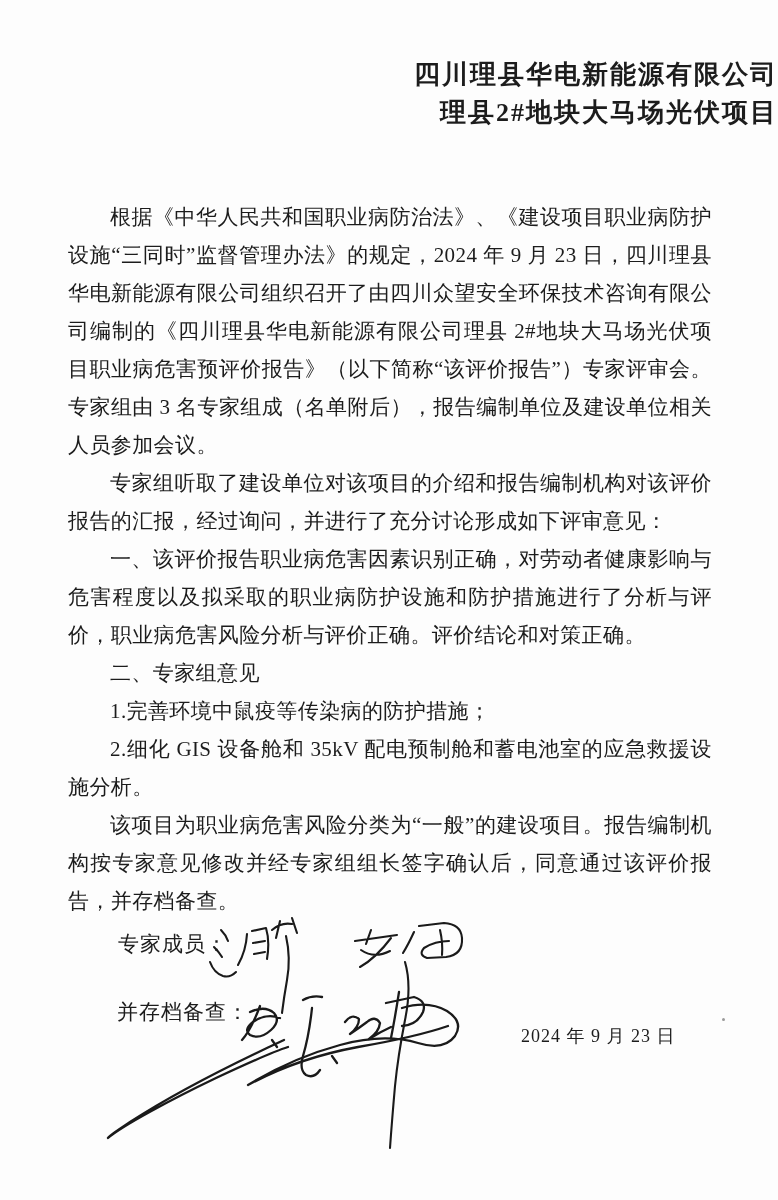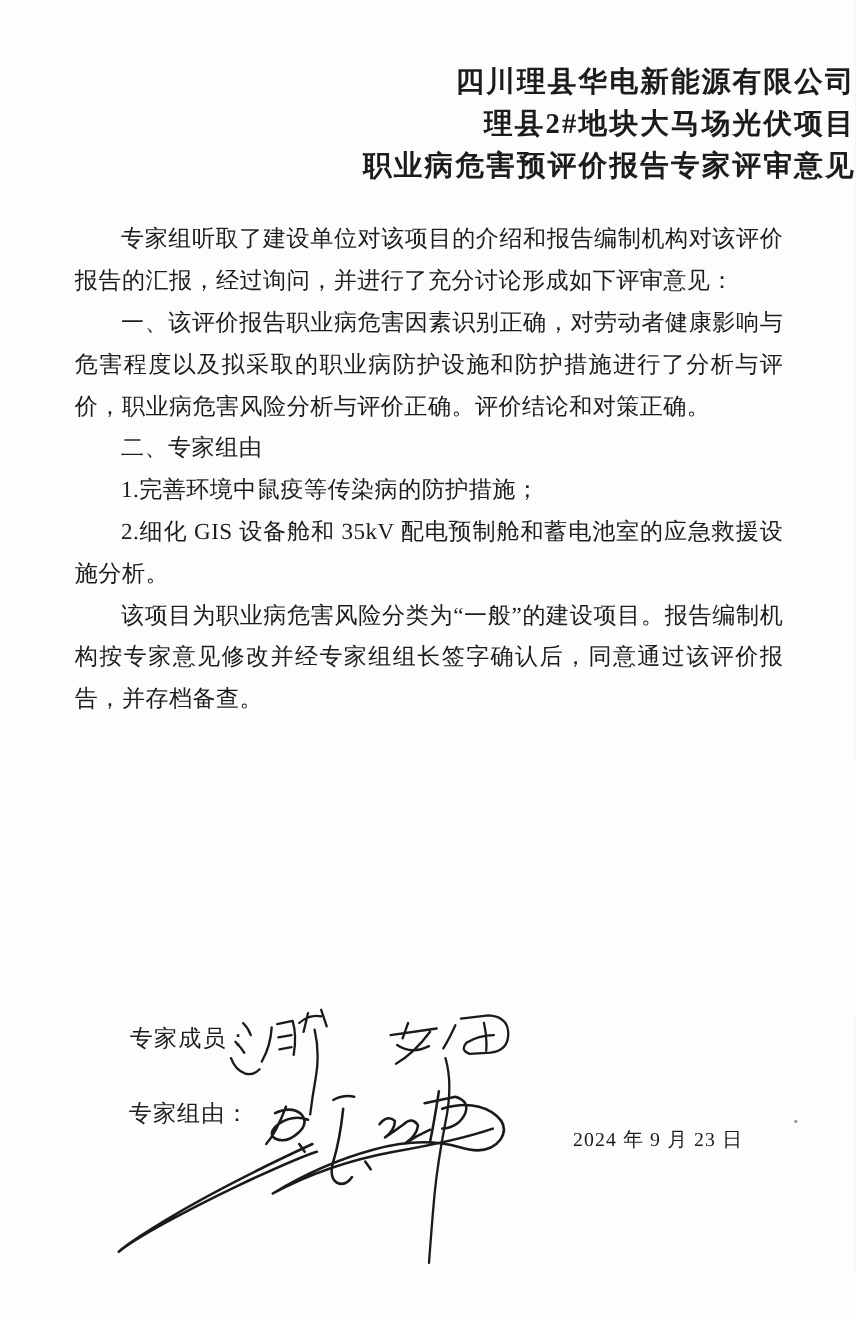--- a/index.html
+++ b/index.html
@@ -40,34 +40,34 @@
   .speck{position:absolute;left:722px;top:1018px;width:3px;height:3px;background:#9a9a9a;border-radius:50%;}
 </style>
 </head>
 <body>
 
 <div class="page">
 
   <header class="title">
     <div>四川理县华电新能源有限公司</div>
     <div>理县2#地块大马场光伏项目</div>
-    <div>职业病危害预评价报告专家评审意见</div>
   </header>
 
   <main class="body-text">
+    <p>根据《中华人民共和国职业病防治法》、《建设项目职业病防护设施“三同时”监督管理办法》的规定，2024 年 9 月 23 日，四川理县华电新能源有限公司组织召开了由四川众望安全环保技术咨询有限公司编制的《四川理县华电新能源有限公司理县 2#地块大马场光伏项目职业病危害预评价报告》（以下简称“该评价报告”）专家评审会。专家组由 3 名专家组成（名单附后），报告编制单位及建设单位相关人员参加会议。</p>
     <p>专家组听取了建设单位对该项目的介绍和报告编制机构对该评价报告的汇报，经过询问，并进行了充分讨论形成如下评审意见：</p>
     <p>一、该评价报告职业病危害因素识别正确，对劳动者健康影响与危害程度以及拟采取的职业病防护设施和防护措施进行了分析与评价，职业病危害风险分析与评价正确。评价结论和对策正确。</p>
-    <p>二、专家组由</p>
+    <p>二、专家组意见</p>
     <p>1.完善环境中鼠疫等传染病的防护措施；</p>
     <p>2.细化 GIS 设备舱和 35kV 配电预制舱和蓄电池室的应急救援设施分析。</p>
     <p>该项目为职业病危害风险分类为“一般”的建设项目。报告编制机构按专家意见修改并经专家组组长签字确认后，同意通过该评价报告，并存档备查。</p>
   </main>
 
   <div class="sig-label members">专家成员：</div>
-  <div class="sig-label leader">专家组由：</div>
+  <div class="sig-label leader">并存档备查：</div>
   <div class="date-line">2024 年 9 月 23 日</div>
 
   <svg class="sig-svg" viewBox="0 0 778 300" aria-hidden="true">
 
     <g class="member">
       <path d="M221 30 q5 5 7 11 M214 47 q5 5 8 10 M210 62 q4 11 13 14 q7 2 13 -4"></path>
       <path d="M247 34 q-1 17 -9 31 M252 31 l14 -3 q4 13 1 31 M253 43 l12 -2 M254 54 l11 -2"></path>
       <path d="M272 30 q9 -8 20 -6 M280 21 l-4 17 M292 18 l5 15 M286 36 q5 22 1 44 q-3 17 -5 33"></path>
     </g>
 

